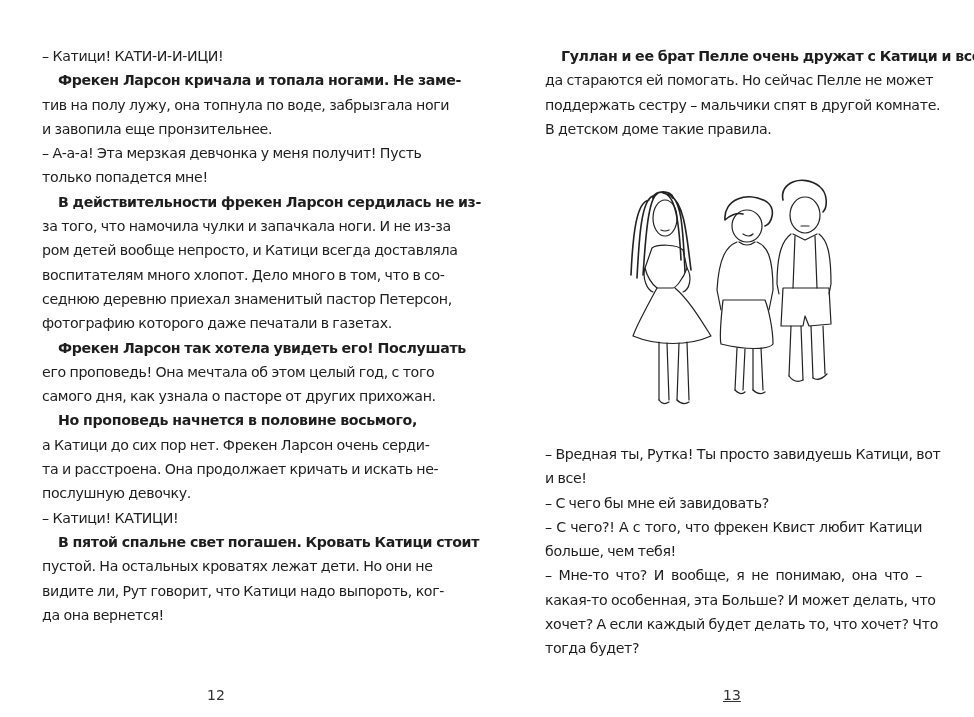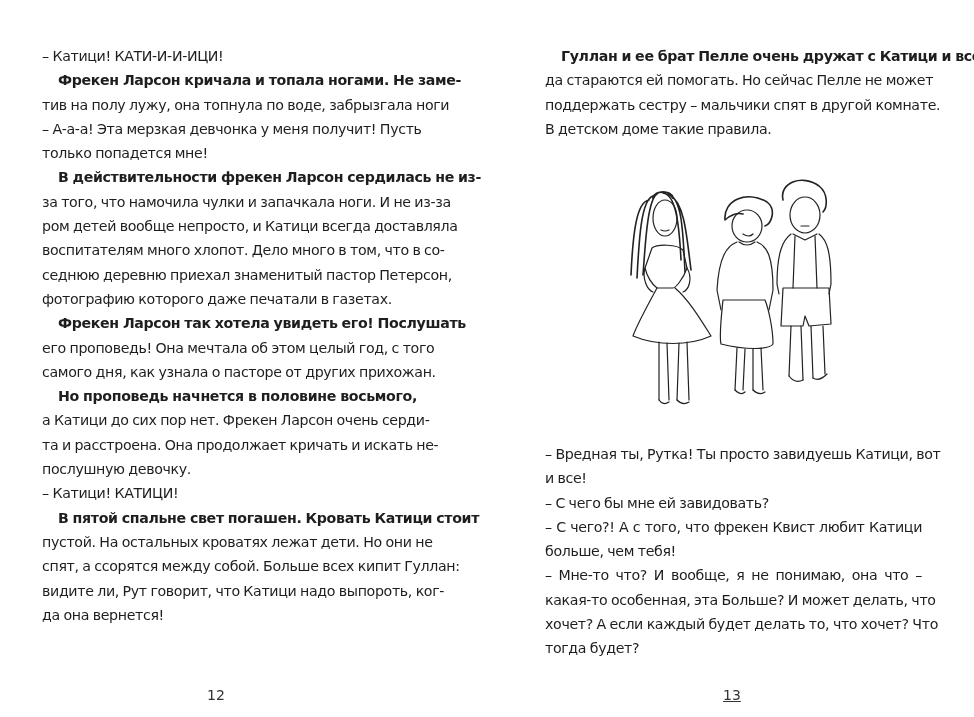--- a/index.html
+++ b/index.html
@@ -30,39 +30,39 @@
     .page-right .page-number { left: 236px; text-decoration: underline; }
   </style>
 </head>
 <body>
 
 <div class="page page-left">
   <div class="text-block" id="left-text">
       <span class="line last">– Катици! КАТИ-И-И-ИЦИ!</span>
       <span class="line indent">Фрекен Ларсон кричала и топала ногами. Не заме-</span>
       <span class="line">тив на полу лужу, она топнула по воде, забрызгала ноги</span>
+      <span class="line last">и завопила еще пронзительнее.</span>
       <span class="line">– А-а-а! Эта мерзкая девчонка у меня получит! Пусть</span>
       <span class="line last">только попадется мне!</span>
       <span class="line indent">В действительности фрекен Ларсон сердилась не из-</span>
       <span class="line">за того, что намочила чулки и запачкала ноги. И не из-за</span>
       <span class="line">ром детей вообще непросто, и Катици всегда доставляла</span>
       <span class="line">воспитателям много хлопот. Дело много в том, что в со-</span>
       <span class="line">седнюю деревню приехал знаменитый пастор Петерсон,</span>
       <span class="line last">фотографию которого даже печатали в газетах.</span>
       <span class="line indent">Фрекен Ларсон так хотела увидеть его! Послушать</span>
       <span class="line">его проповедь! Она мечтала об этом целый год, с того</span>
       <span class="line last">самого дня, как узнала о пасторе от других прихожан.</span>
       <span class="line indent">Но проповедь начнется в половине восьмого,</span>
       <span class="line">а Катици до сих пор нет. Фрекен Ларсон очень серди-</span>
       <span class="line">та и расстроена. Она продолжает кричать и искать не-</span>
       <span class="line last">послушную девочку.</span>
       <span class="line last">– Катици! КАТИЦИ!</span>
       <span class="line indent">В пятой спальне свет погашен. Кровать Катици стоит</span>
       <span class="line">пустой. На остальных кроватях лежат дети. Но они не</span>
-      <span class="line">спят, а ссорятся между собой. Больше всех кипит Гуллан:</span>
       <span class="line">видите ли, Рут говорит, что Катици надо выпороть, ког-</span>
       <span class="line last">да она вернется!</span>
     </div>
   <div class="page-number">12</div>
 </div>
 
 <div class="page page-right">
   <div class="text-block" id="right-text-top">
       <span class="line indent">Гуллан и ее брат Пелле очень дружат с Катици и всег-</span>
       <span class="line">да стараются ей помогать. Но сейчас Пелле не может</span>

